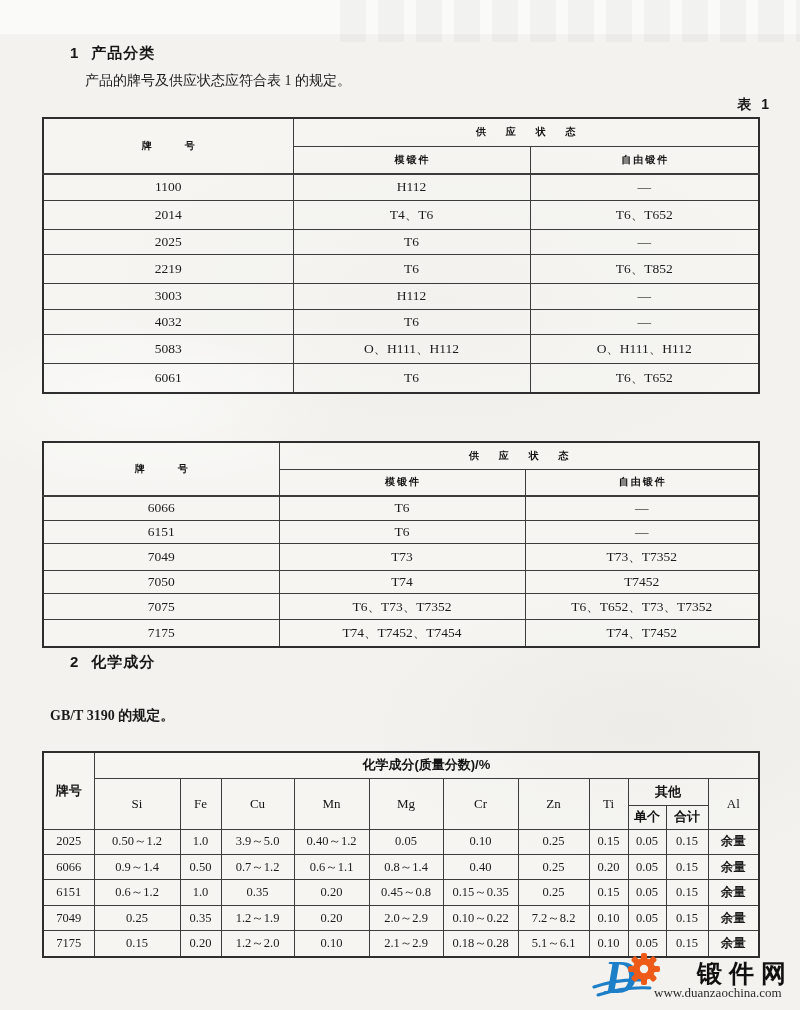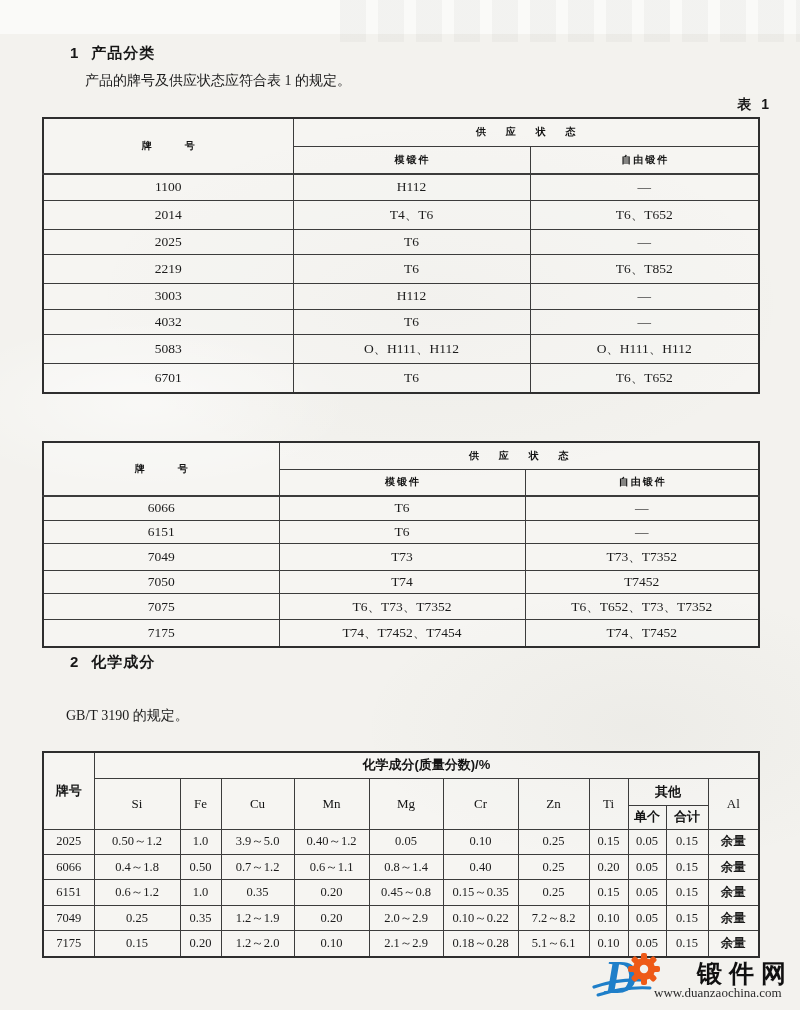--- a/index.html
+++ b/index.html
@@ -145,21 +145,21 @@
           <td>4032</td>
           <td>T6</td>
           <td>—</td>
         </tr>
       <tr>
           <td>5083</td>
           <td>O、H111、H112</td>
           <td>O、H111、H112</td>
         </tr>
       <tr>
-          <td>6701</td>
+          <td>6061</td>
           <td>T6</td>
           <td>T6、T652</td>
         </tr>
     </tbody>
   </table>
 
   <table class="grid supply" style="top:441px; height:207px;">
     <colgroup>
         <col style="width:236px">
         <col style="width:246px">
@@ -205,21 +205,21 @@
           <td>7175</td>
           <td>T74、T7452、T7454</td>
           <td>T74、T7452</td>
         </tr>
     </tbody>
   </table>
 
   <div class="heading" style="top:653px;">
     <span class="num">2</span><span>化学成分</span>
   </div>
-  <p class="body-text" style="top:706px; left:66px;">GB/T 3190 的规定。</p>
+  <p class="body-text" style="top:706px; left:50px;font-weight:bold;">GB/T 3190 的规定。</p>
 
   <table class="grid chem" style="top:751px; height:207px;">
     <colgroup>
       <col style="width:51px">
         <col style="width:86px">
         <col style="width:41px">
         <col style="width:73px">
       <col style="width:75px">
         <col style="width:74px">
         <col style="width:75px">
@@ -261,21 +261,21 @@
           <td>0.05</td>
           <td>0.10</td>
           <td>0.25</td>
           <td>0.15</td>
           <td>0.05</td>
           <td>0.15</td>
           <td class="balance">余量</td>
       </tr>
       <tr>
         <td>6066</td>
-          <td>0.4～1.8</td>
+          <td>0.9～1.4</td>
           <td>0.50</td>
           <td>0.7～1.2</td>
           <td>0.6～1.1</td>
           <td>0.8～1.4</td>
           <td>0.40</td>
           <td>0.25</td>
           <td>0.20</td>
           <td>0.05</td>
           <td>0.15</td>
           <td class="balance">余量</td>

